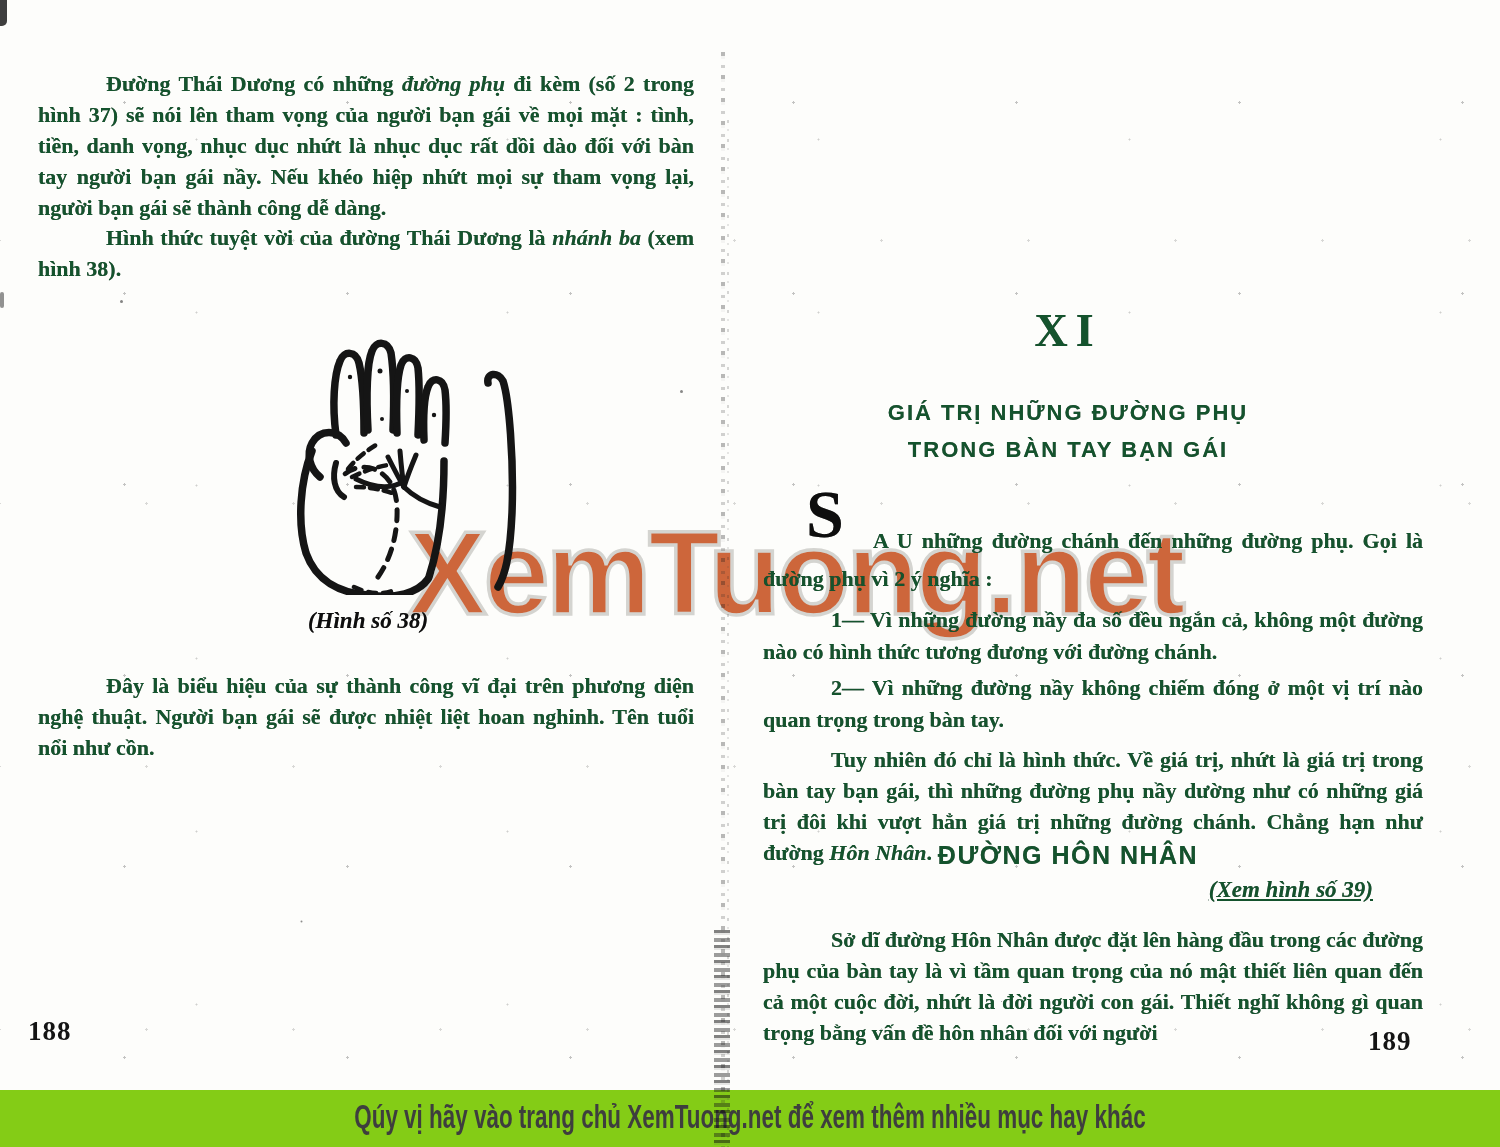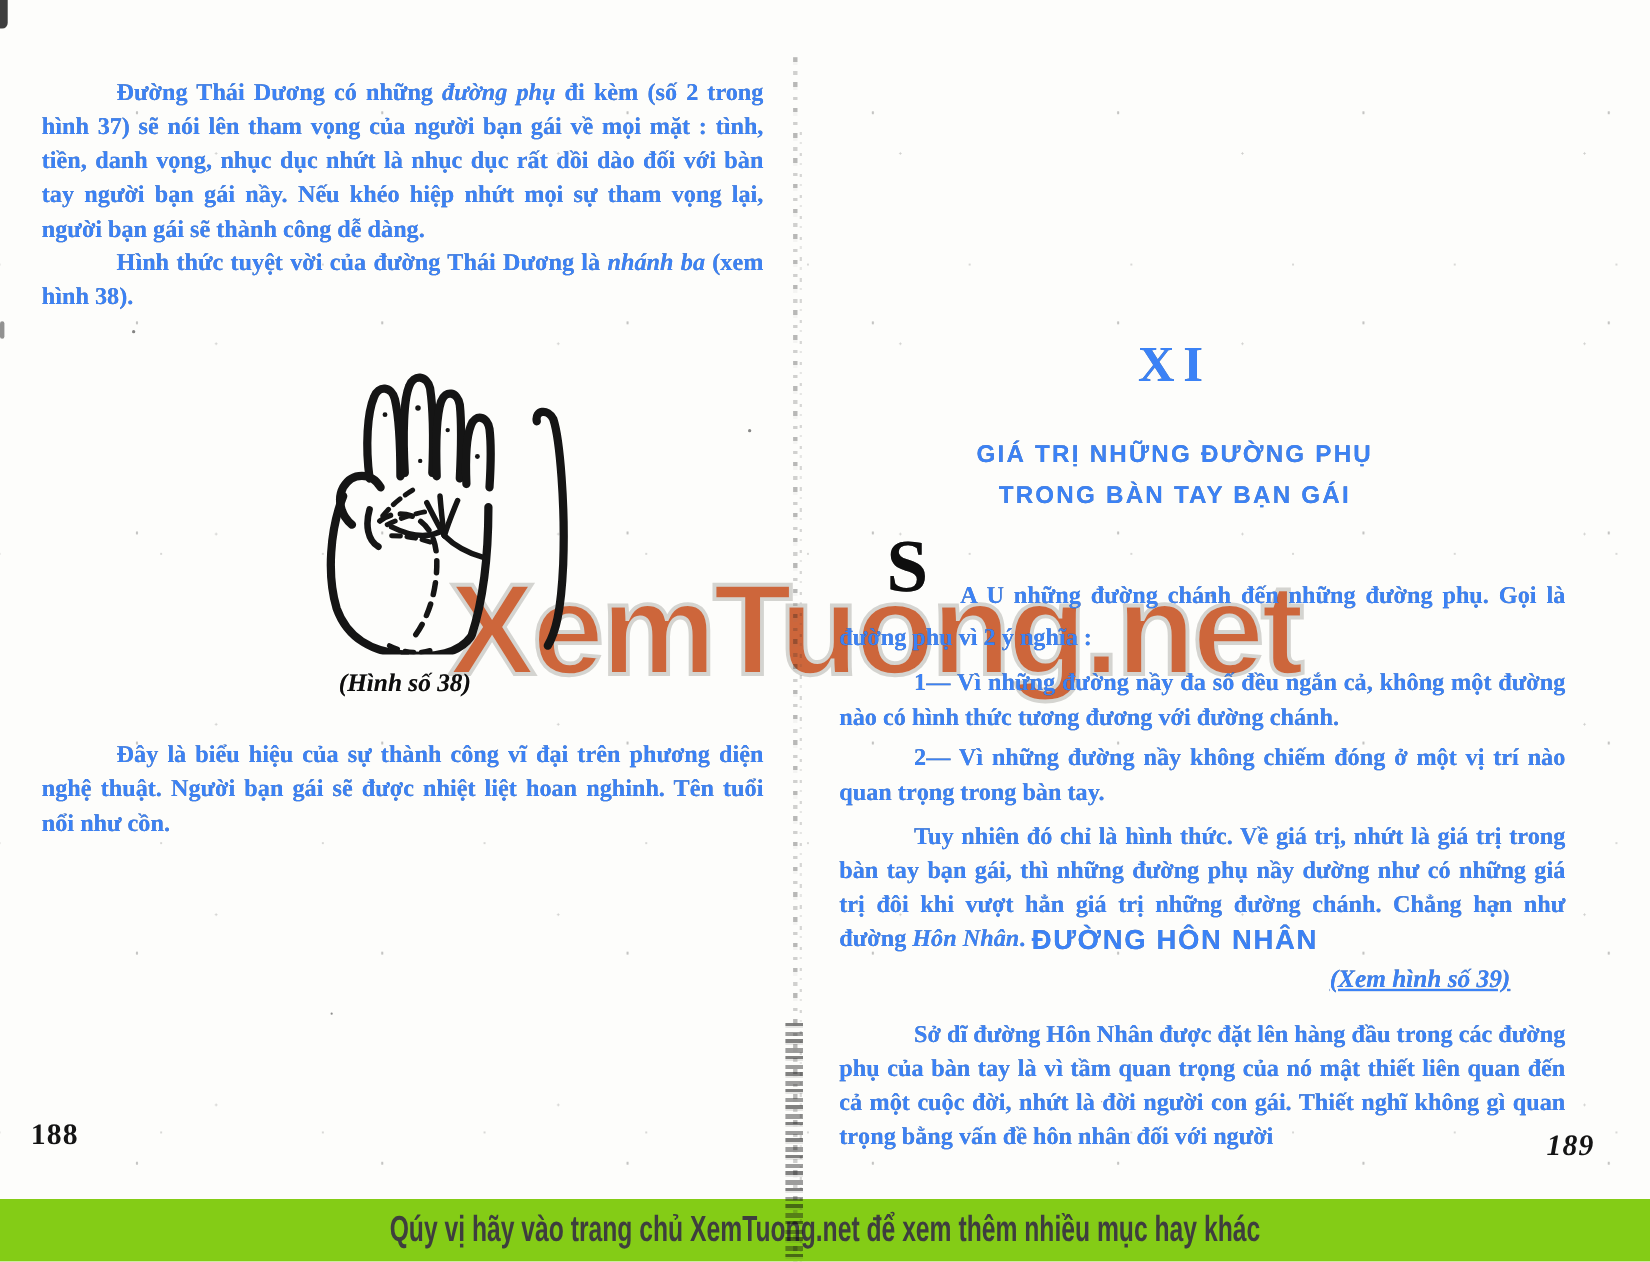--- a/index.html
+++ b/index.html
@@ -3,21 +3,21 @@
 <meta charset="utf-8">
 <style>
   html,body{margin:0;padding:0;background:#ffffff;}
   .canvas{
     position:relative;width:1500px;height:1147px;overflow:hidden;
     background:#fdfdfb;
     font-family:"Liberation Serif","DejaVu Serif",serif;
   }
   
   .tx{
-    position:absolute;color:#3b82f6;font-weight:bold;
+    position:absolute;color:#14532d;font-weight:bold;
     font-size:22px;line-height:31px;text-align:justify;
     text-shadow:0 0 .5px rgba(10,10,10,.55);
     z-index:3;
   }
   .ind{text-indent:68px;}
   .lcol{left:38px;width:656px;}
   .rcol{left:763px;width:660px;}
   .it{font-style:italic;}
   .sans{font-family:"Liberation Sans","DejaVu Sans",sans-serif;}
   .center{text-align:center;}
@@ -165,21 +165,21 @@
 
   <p class="tx rcol ind" style="top:650px;line-height:32px;">2— Vì những đường nầy không chiếm đóng ở một vị trí nào quan trọng trong bàn tay.</p>
 
   <p class="tx rcol ind" style="top:722px;"><span>Tuy nhiên đó chỉ là hình thức. Về giá trị, nhứt là giá trị trong bàn tay bạn gái, thì những đường phụ nầy dường như có những giá trị đôi khi vượt hẳn giá trị những đường chánh. Chẳng hạn như đường </span><span class="it">Hôn Nhân</span><span>.</span></p>
 
   <div class="tx rcol sans sec-head">ĐƯỜNG HÔN NHÂN</div>
   <div class="tx rcol sec-sub">(Xem hình số 39)</div>
 
   <p class="tx rcol ind" style="top:902px;">Sở dĩ đường Hôn Nhân được đặt lên hàng đầu trong các đường phụ của bàn tay là vì tầm quan trọng của nó mật thiết liên quan đến cả một cuộc đời, nhứt là đời người con gái. Thiết nghĩ không gì quan trọng bằng vấn đề hôn nhân đối với người</p>
 
-  <div class="pagenum" style="left:1406px;top:1026px;font-style:italic;">189</div>
+  <div class="pagenum" style="left:1368px;top:1026px;">189</div>
 
   <div class="gutter-line"></div>
   <div class="gutter-line2"></div>
   <div class="gutter-bottom"></div>
 
   <div class="footer">
     <span>Qúy vị hãy vào trang chủ XemTuong.net để xem thêm nhiều mục hay khác</span>
   </div>
 
   <div class="speck" style="left:120px;top:300px;"></div>

